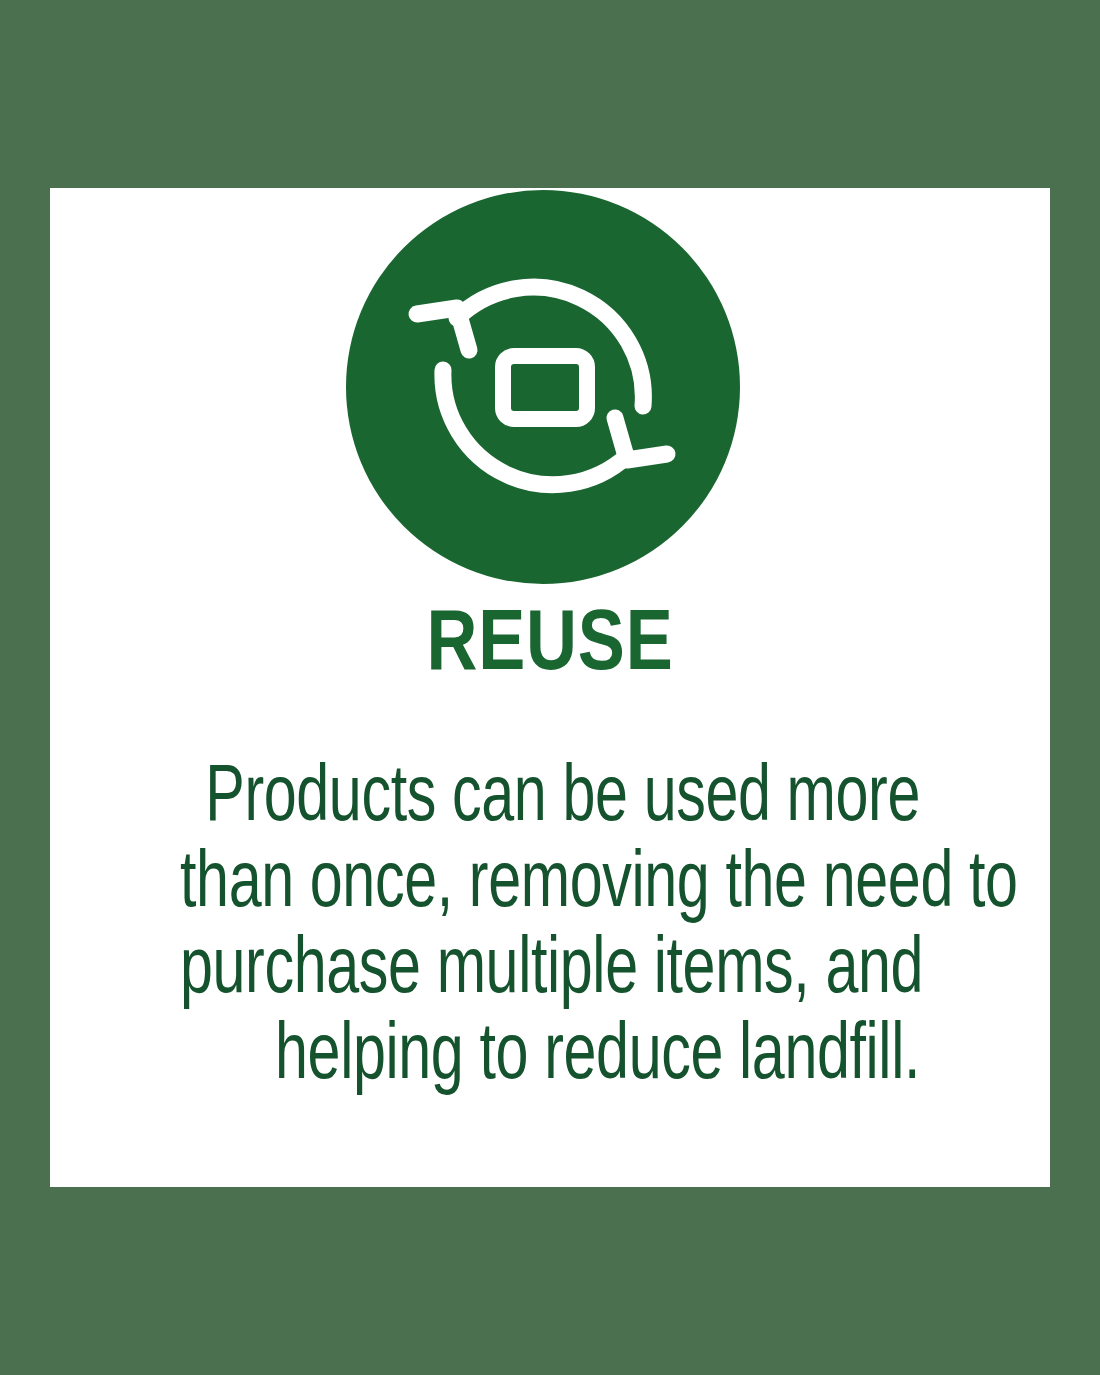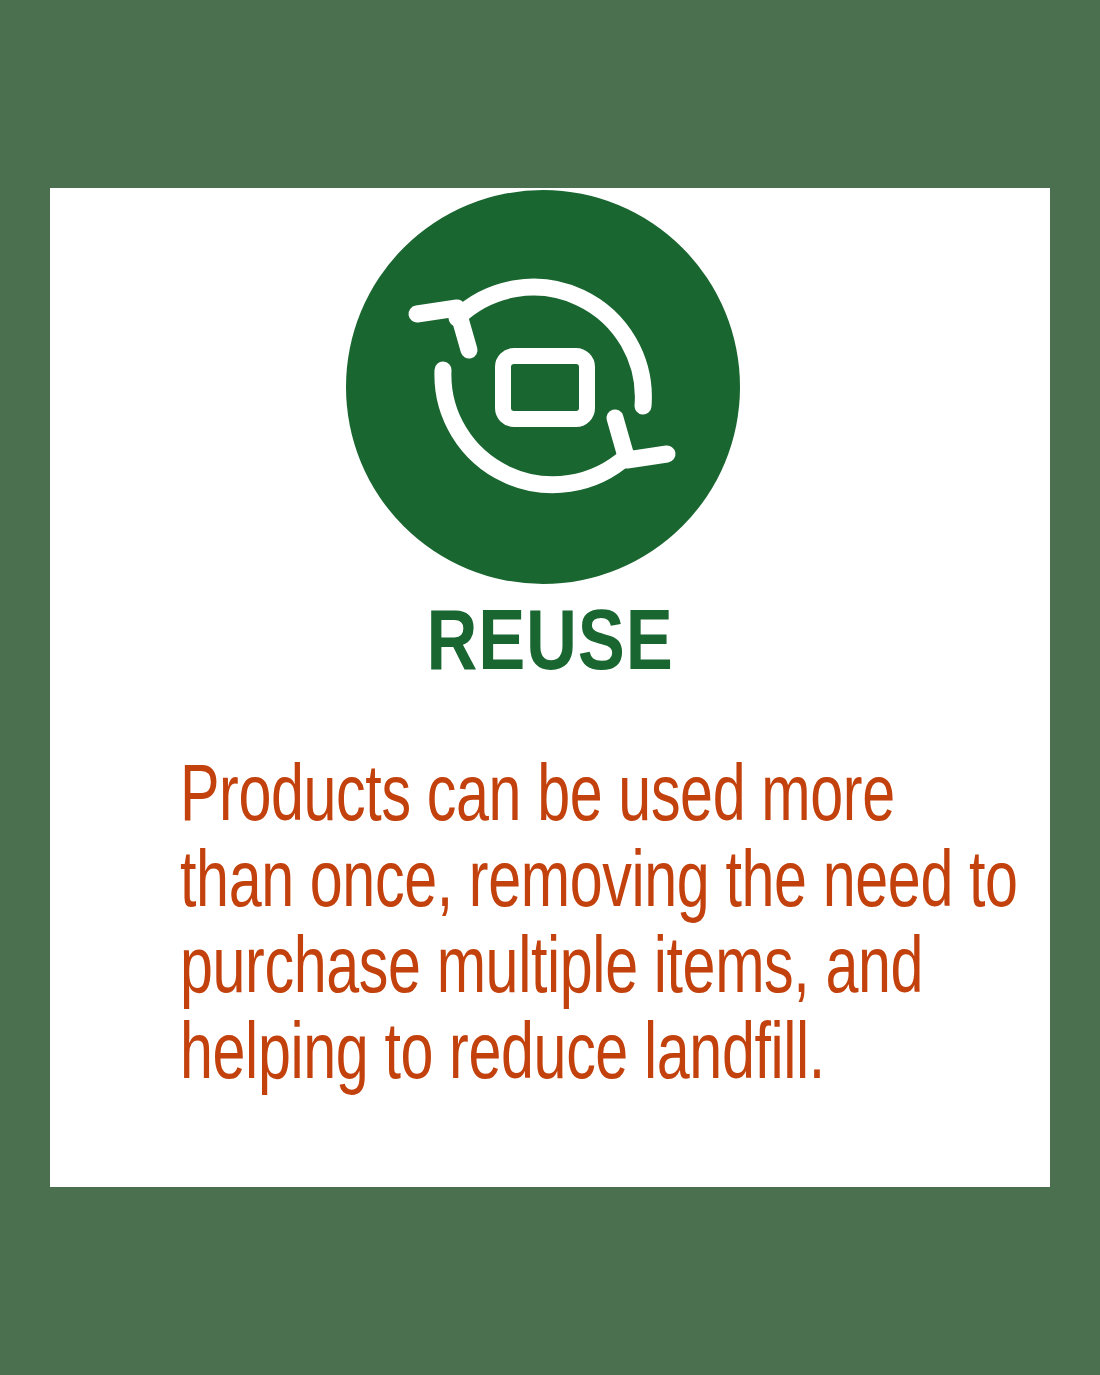--- a/index.html
+++ b/index.html
@@ -63,22 +63,22 @@
     transform-origin: 50% 50%;
     white-space: nowrap;
   }
 
   
   #body-text {
     position: absolute;
     left: 0;
     top: 562px;
     width: 1000px;
-    text-align: left;
-    color: #c2410c;
+    text-align: right;
+    color: #14532d;
     font-family: "Liberation Sans Narrow", "Liberation Sans", sans-serif;
     font-weight: 400;
     font-size: 80px;
     line-height: 86px;
     letter-spacing: -0.5px;
   }
   #body-text .ln {
     display: block;
     white-space: nowrap;
     transform: scaleX(0.74);

